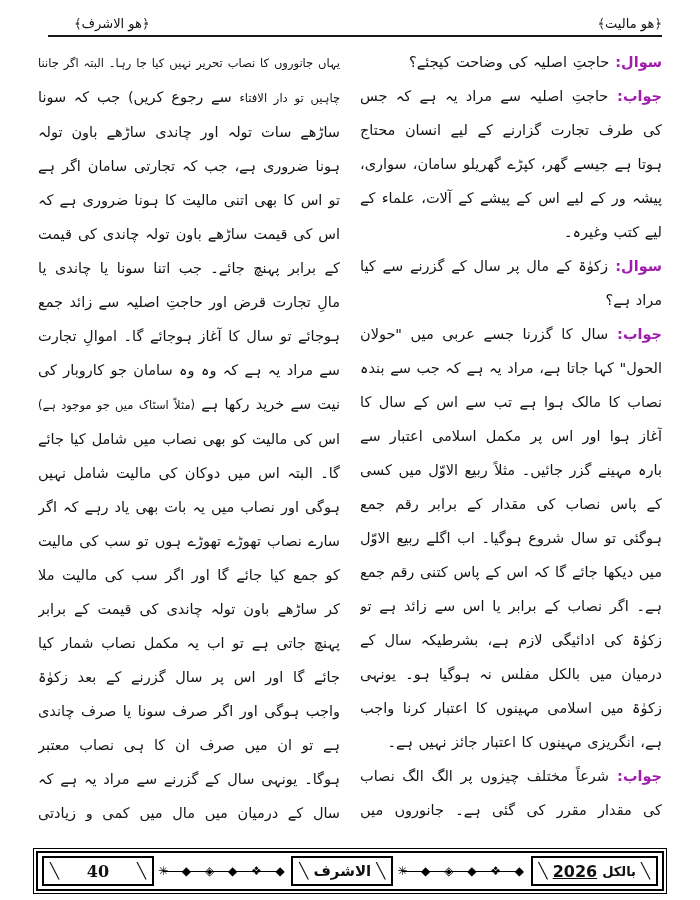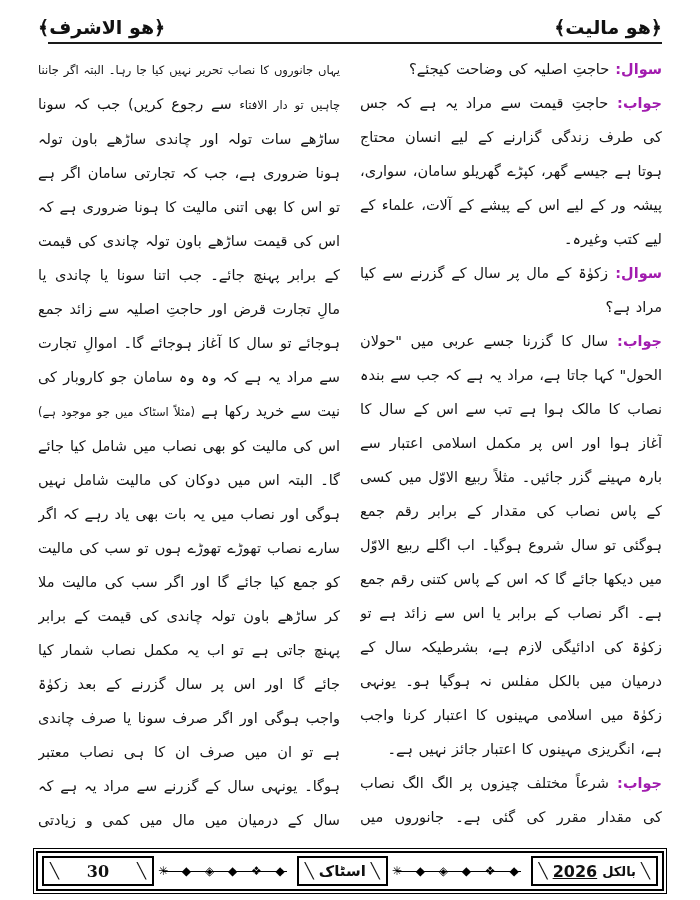--- a/index.html
+++ b/index.html
@@ -6,21 +6,21 @@
   .sheet{
     position:relative;width:700px;height:900px;background:#fff;color:#111;
     font-family:"DejaVu Sans",sans-serif;direction:rtl;
   }
   
   .header{
     display:flex;justify-content:space-between;align-items:flex-end;
     padding:16px 38px 0 38px;
   }
   .header .invocation{
-    font-size:19px;font-weight:bold;letter-spacing:0;white-space:nowrap;
+    font-size:13px;font-weight:normal;letter-spacing:0;white-space:nowrap;margin-left:36px;
   }
   .header-rule{
     margin:4px 38px 0 48px;height:0;border:none;border-top:2.5px solid #1a1a1a;
   }
   
   .main{
     display:flex;gap:20px;padding:8px 38px 0 38px;
     height:776px;overflow:hidden;align-items:flex-start;
   }
   .col{
@@ -61,40 +61,40 @@
 
   <div class="header">
     <span class="invocation">﴿هو مالیت﴾</span>
     <span class="invocation">﴿هو الاشرف﴾</span>
   </div>
   <hr class="header-rule">
 
   <div class="main">
     <div class="col">
         <div class="para"><b class="qa-label">سوال: </b><span class="seg">حاجتِ اصلیہ کی وضاحت کیجئے؟</span></div>
-        <div class="para"><b class="qa-label">جواب: </b><span class="seg">حاجتِ قیمت سے مراد یہ ہے کہ جس کی طرف زندگی گزارنے کے لیے انسان محتاج ہوتا ہے جیسے گھر، کپڑے گھریلو سامان، سواری، پیشہ ور کے لیے اس کے پیشے کے آلات، علماء کے لیے کتب وغیرہ۔</span></div>
+        <div class="para"><b class="qa-label">جواب: </b><span class="seg">حاجتِ اصلیہ سے مراد یہ ہے کہ جس کی طرف تجارت گزارنے کے لیے انسان محتاج ہوتا ہے جیسے گھر، کپڑے گھریلو سامان، سواری، پیشہ ور کے لیے اس کے پیشے کے آلات، علماء کے لیے کتب وغیرہ۔</span></div>
         <div class="para"><b class="qa-label">سوال: </b><span class="seg">زکوٰۃ کے مال پر سال کے گزرنے سے کیا مراد ہے؟</span></div>
         <div class="para"><b class="qa-label">جواب: </b><span class="seg">سال کا گزرنا جسے عربی میں "حولان الحول" کہا جاتا ہے، مراد یہ ہے کہ جب سے بندہ نصاب کا مالک ہوا ہے تب سے اس کے سال کا آغاز ہوا اور اس پر مکمل اسلامی اعتبار سے بارہ مہینے گزر جائیں۔ مثلاً ربیع الاوّل میں کسی کے پاس نصاب کی مقدار کے برابر رقم جمع ہوگئی تو سال شروع ہوگیا۔ اب اگلے ربیع الاوّل میں دیکھا جائے گا کہ اس کے پاس کتنی رقم جمع ہے۔ اگر نصاب کے برابر یا اس سے زائد ہے تو زکوٰۃ کی ادائیگی لازم ہے، بشرطیکہ سال کے درمیان میں بالکل مفلس نہ ہوگیا ہو۔ یونہی زکوٰۃ میں اسلامی مہینوں کا اعتبار کرنا واجب ہے، انگریزی مہینوں کا اعتبار جائز نہیں ہے۔</span></div>
         <div class="para"><b class="qa-label">جواب: </b><span class="seg">شرعاً مختلف چیزوں پر الگ الگ نصاب کی مقدار مقرر کی گئی ہے۔ جانوروں میں اونٹ، بکری، گھوڑا اور گائے وغیرہ میں زکوٰۃ کے واجب ہونے کا نصاب الگ الگ ہے جب کہ سونا، چاندی اور اموال تجارت یعنی تجارت کے سامان کا نصاب الگ ہے۔ </span></div>
       </div>
     <div class="col">
         <div class="para"><span class="seg small">یہاں جانوروں کا نصاب تحریر نہیں کیا جا رہا۔ البتہ اگر جاننا چاہیں تو دار الافتاء</span><span class="seg"> سے رجوع کریں) جب کہ سونا ساڑھے سات تولہ اور چاندی ساڑھے باون تولہ ہونا ضروری ہے، جب کہ تجارتی سامان اگر ہے تو اس کا بھی اتنی مالیت کا ہونا ضروری ہے کہ اس کی قیمت ساڑھے باون تولہ چاندی کی قیمت کے برابر پہنچ جائے۔ جب اتنا سونا یا چاندی یا مالِ تجارت قرض اور حاجتِ اصلیہ سے زائد جمع ہوجائے تو سال کا آغاز ہوجائے گا۔ اموالِ تجارت سے مراد یہ ہے کہ وہ وہ سامان جو کاروبار کی نیت سے خرید رکھا ہے </span><span class="seg small">(مثلاً اسٹاک میں جو موجود ہے)</span><span class="seg"> اس کی مالیت کو بھی نصاب میں شامل کیا جائے گا۔ البتہ اس میں دوکان کی مالیت شامل نہیں ہوگی اور نصاب میں یہ بات بھی یاد رہے کہ اگر سارے نصاب تھوڑے تھوڑے ہوں تو سب کی مالیت کو جمع کیا جائے گا اور اگر سب کی مالیت ملا کر ساڑھے باون تولہ چاندی کی قیمت کے برابر پہنچ جاتی ہے تو اب یہ مکمل نصاب شمار کیا جائے گا اور اس پر سال گزرنے کے بعد زکوٰۃ واجب ہوگی اور اگر صرف سونا یا صرف چاندی ہے تو ان میں صرف ان کا ہی نصاب معتبر ہوگا۔ یونہی سال کے گزرنے سے مراد یہ ہے کہ سال کے درمیان میں مال میں کمی و زیادتی ہوتی رہے بشرطیکہ مال بالکل ختم نہ ہوجائے تو اس کمی یا زیادتی کا اعتبار نہیں ہوگا۔</span></div>
       </div>
   </div>
 
   <div class="footer">
     <div class="fbox pagenum-box">
       <span class="slash">╲</span>
-      <span>30</span>
+      <span>40</span>
       <span class="slash">╲</span>
     </div>
     <div class="orn">✳ ◆ ◈ ◆ ❖ ◆ ◈ ◆ ✳</div>
     <div class="fbox title-box">
       <span class="slash">╲</span>
-      <span>اسٹاک</span>
+      <span>الاشرف</span>
       <span class="slash">╲</span>
     </div>
     <div class="orn">✳ ◆ ◈ ◆ ❖ ◆ ◈ ◆ ✳</div>
     <div class="fbox date-box">
       <span class="slash">╲</span>
       <span>بالکل</span>
       <span class="year">2026</span>
       <span class="slash">╲</span>
     </div>
   </div>

